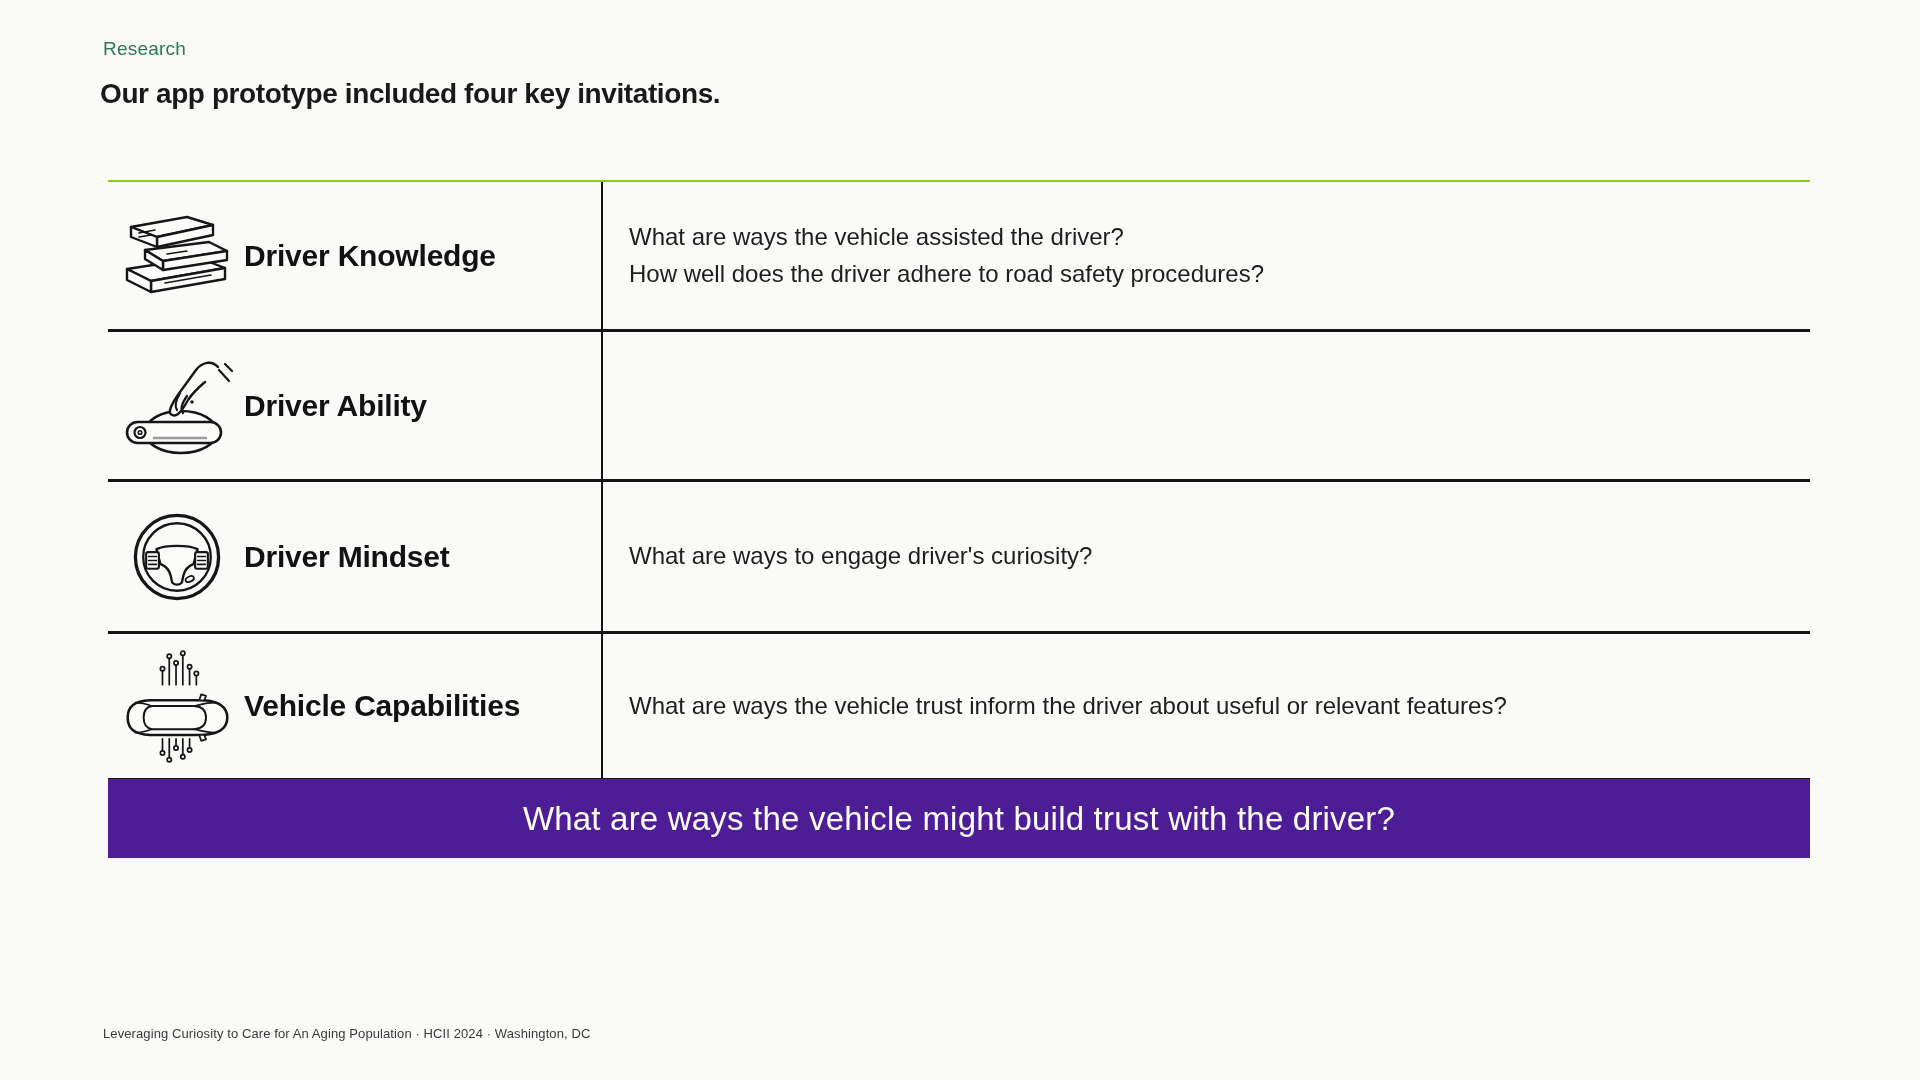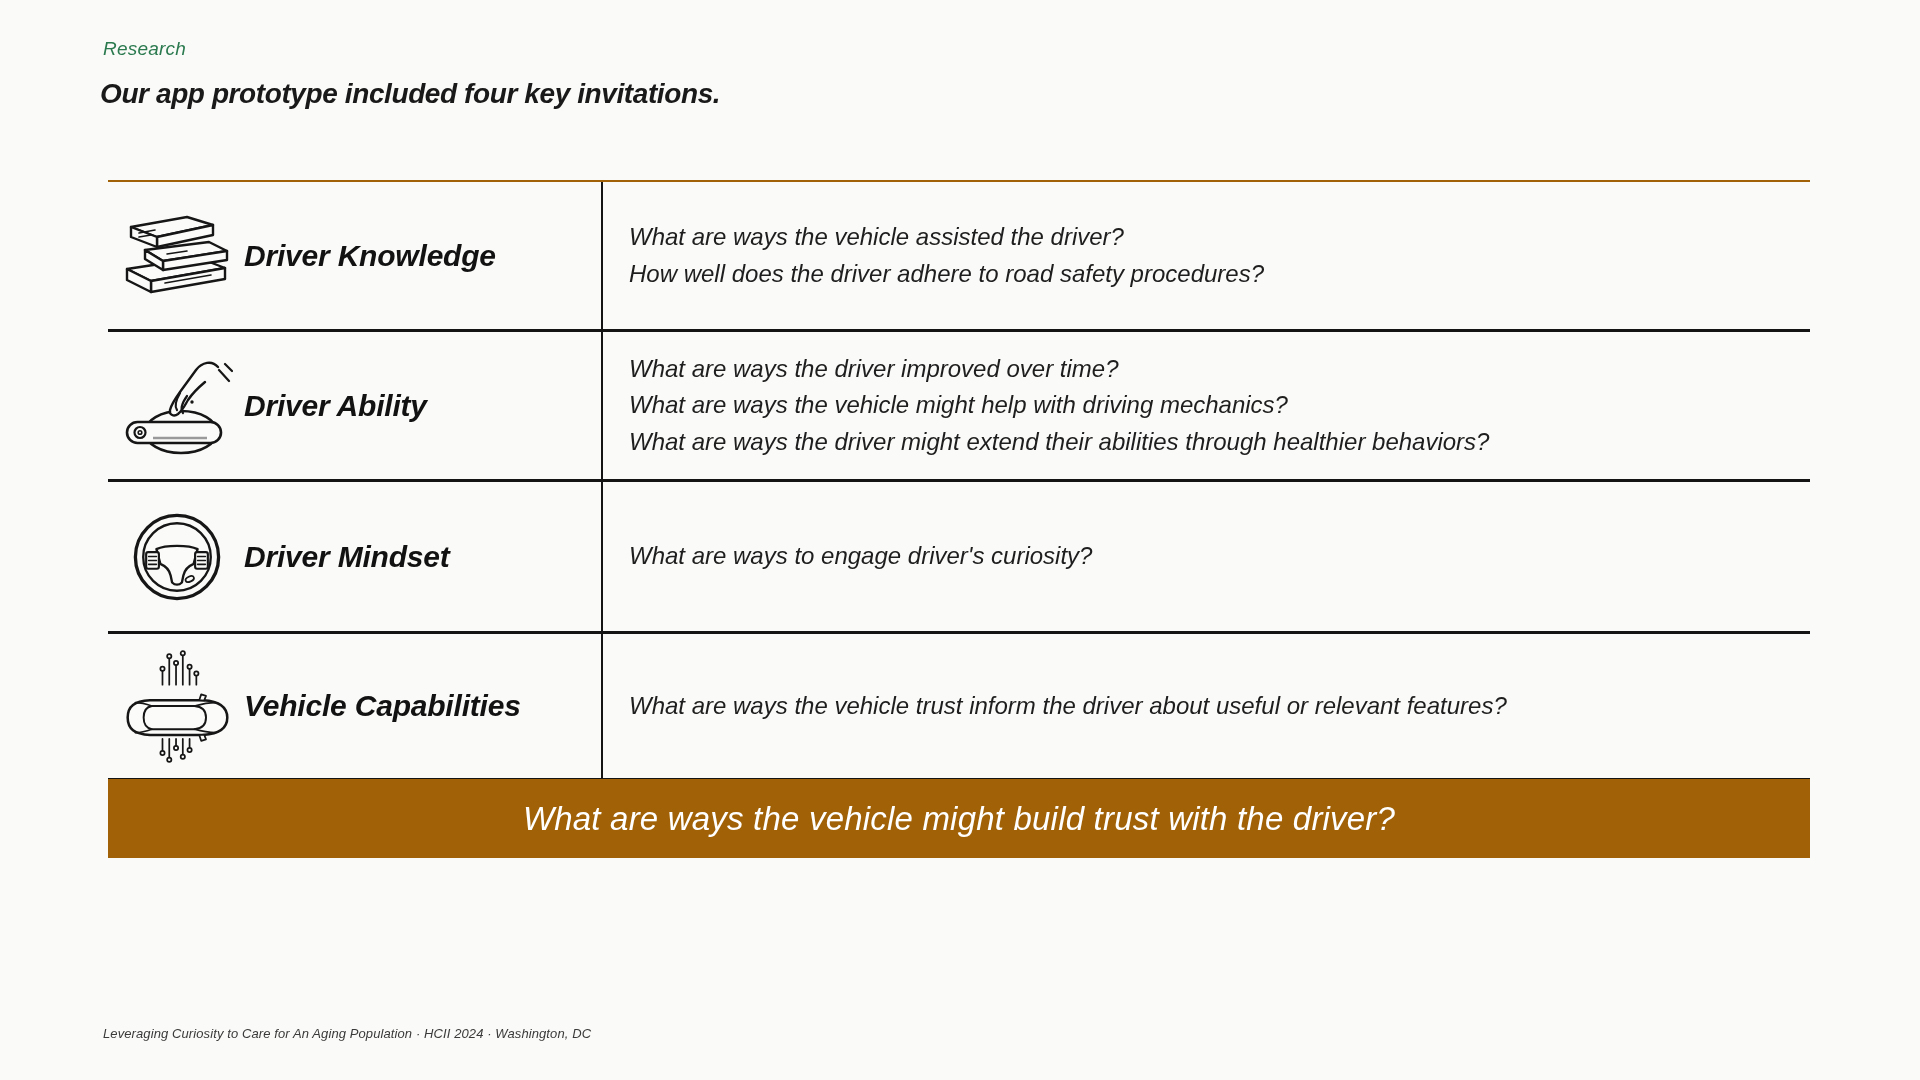--- a/index.html
+++ b/index.html
@@ -4,36 +4,36 @@
 <style>
   * { box-sizing: border-box; }
   html, body { margin: 0; padding: 0; }
   body {
     width: 1920px; height: 1080px;
     background: #fafaf8;
     font-family: "Liberation Sans", sans-serif;
     color: #1b1b1b;
     overflow: hidden;
   }
-  .slide { position: relative; width: 1920px; height: 844px; font-style: italic; }
+  .slide { position: relative; width: 1920px; height: 844px; }
 
   .eyebrow {
     position: absolute; left: 103px; top: 38px;
     font-size: 19px; letter-spacing: 0.2px;
     color: #2b7a4f;
   }
   .title {
     position: absolute; left: 100px; top: 78px; margin: 0;
     font-size: 28px; font-weight: 600; letter-spacing: -0.4px;
     color: #191919;
   }
 
   .table {
     position: absolute; left: 108px; top: 180px; width: 1702px;
-    border-top: 2px solid #a16207;
+    border-top: 2px solid #84cc16;
   }
   .col-divider {
     position: absolute; left: 493px; top: 0; width: 2px; height: 599px;
     background: #141414;
   }
   .row { display: flex; border-bottom: 3px solid #141414; }
   .row:nth-child(2) { height: 150px; }
   .row:nth-child(3) { height: 150px; }
   .row:nth-child(4) { height: 152px; }
   .row:nth-child(5) { height: 147px; }
@@ -53,21 +53,21 @@
   }
   .cell-right {
     flex: 1;
     display: flex; flex-direction: column; justify-content: center;
     padding-left: 28px; padding-right: 10px;
   }
   .q { font-size: 24px; line-height: 36.5px; color: #1e1e1e; }
 
   .banner {
     position: absolute; left: 108px; top: 779px; width: 1702px; height: 79px;
-    background: #a16207; color: #ffffff;
+    background: #4c1d95; color: #ffffff;
     display: flex; align-items: center; justify-content: center;
     font-size: 33px; letter-spacing: 0.2px;
   }
 
   .footer {
     position: absolute; left: 103px; top: 1026px;
     font-size: 13px; color: #3a3a3a; letter-spacing: 0.1px;
   }
 
   svg { display: block; }
@@ -121,25 +121,20 @@
             <circle class="ink" stroke-width="1.6" cx="19" cy="76.5" r="1.8"></circle>
             <path d="M32,82 L86,82" stroke="#9a9a9a" stroke-width="2.6"></path>
             <path class="paper" stroke-width="2.4" d="M97,11 C91,4 81,6 75,14 C70,21 64,29 59,36 C54,43 50,49 49,54 C48,59 53,61 57,58 C62,54 64,49 67,44 C71,38 78,31 84,26"></path>
             <path class="ink" stroke-width="2.2" d="M59,37 C55,44 53,50 56,54"></path>
             <path class="ink" stroke-width="2.2" d="M66,40 C61,47 59,53 62,57"></path>
             <circle cx="71" cy="46" r="1.7" fill="#161616" stroke="none"></circle>
             <path class="ink" stroke-width="2.2" d="M98,14 L108,25 M104,8 L111,15"></path>
           </svg>
         </span>
         <span class="row-label">Driver Ability</span>
-      </div>
-      <div class="cell-right">
-        <div class="q">What are ways the driver improved over time?</div>
-        <div class="q">What are ways the vehicle might help with driving mechanics?</div>
-        <div class="q">What are ways the driver might extend their abilities through healthier behaviors?</div>
       </div>
     </div>
 
     <div class="row">
       <div class="cell-left">
         <span class="icon-box">
           <svg width="94" height="94" viewBox="0 0 96 96">
             <circle class="ink" stroke-width="3.4" cx="48" cy="48" r="42.5"></circle>
             <circle class="ink" stroke-width="2.4" cx="48" cy="48" r="34.5"></circle>
             <path class="paper" stroke-width="2.4" d="M27,40 C36,35.5 60,35.5 69,40 L65,55 C59,57.5 55.5,62 54.5,67 L53,74 C50,77 46,77 43,74 L41.5,67 C40.5,62 37,57.5 31,55 Z"></path>

